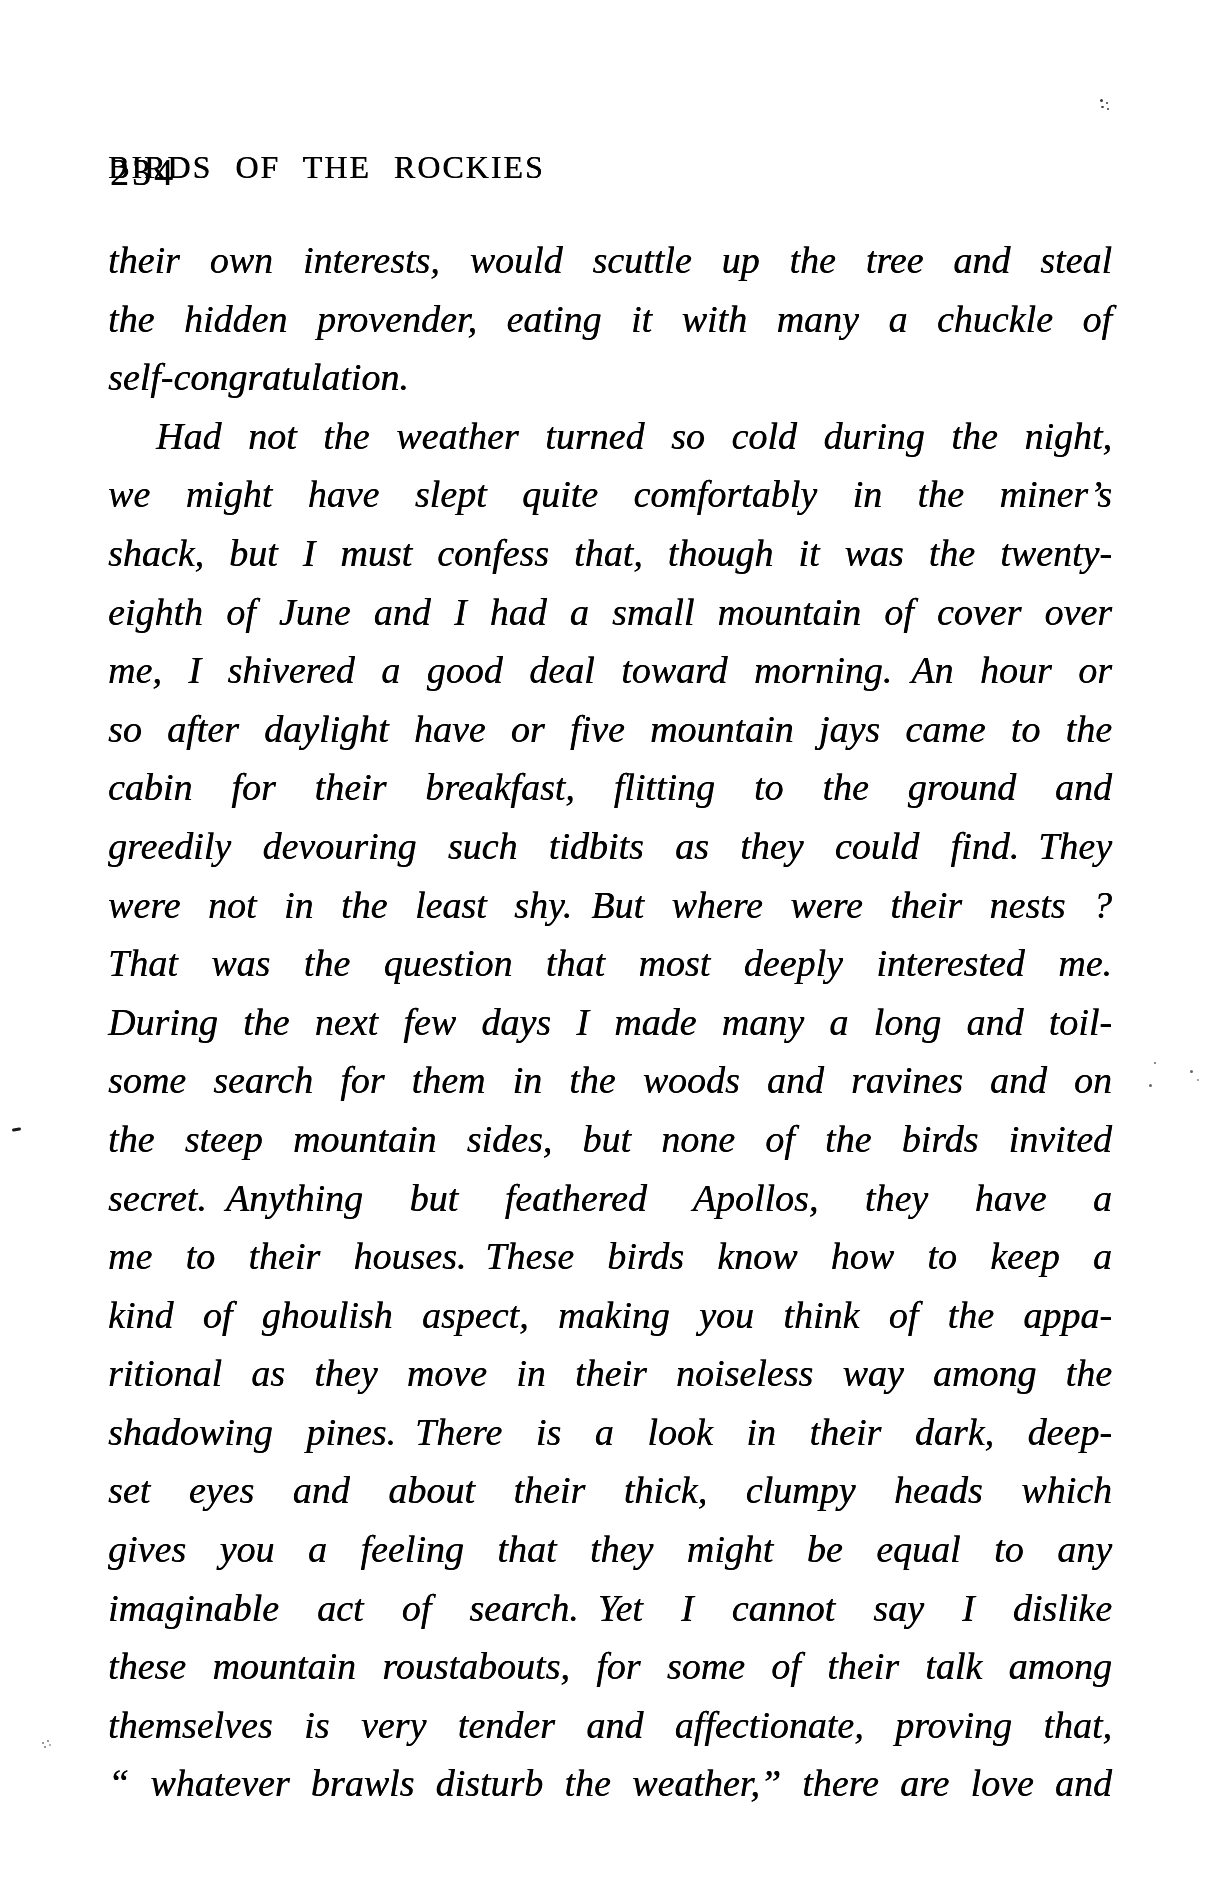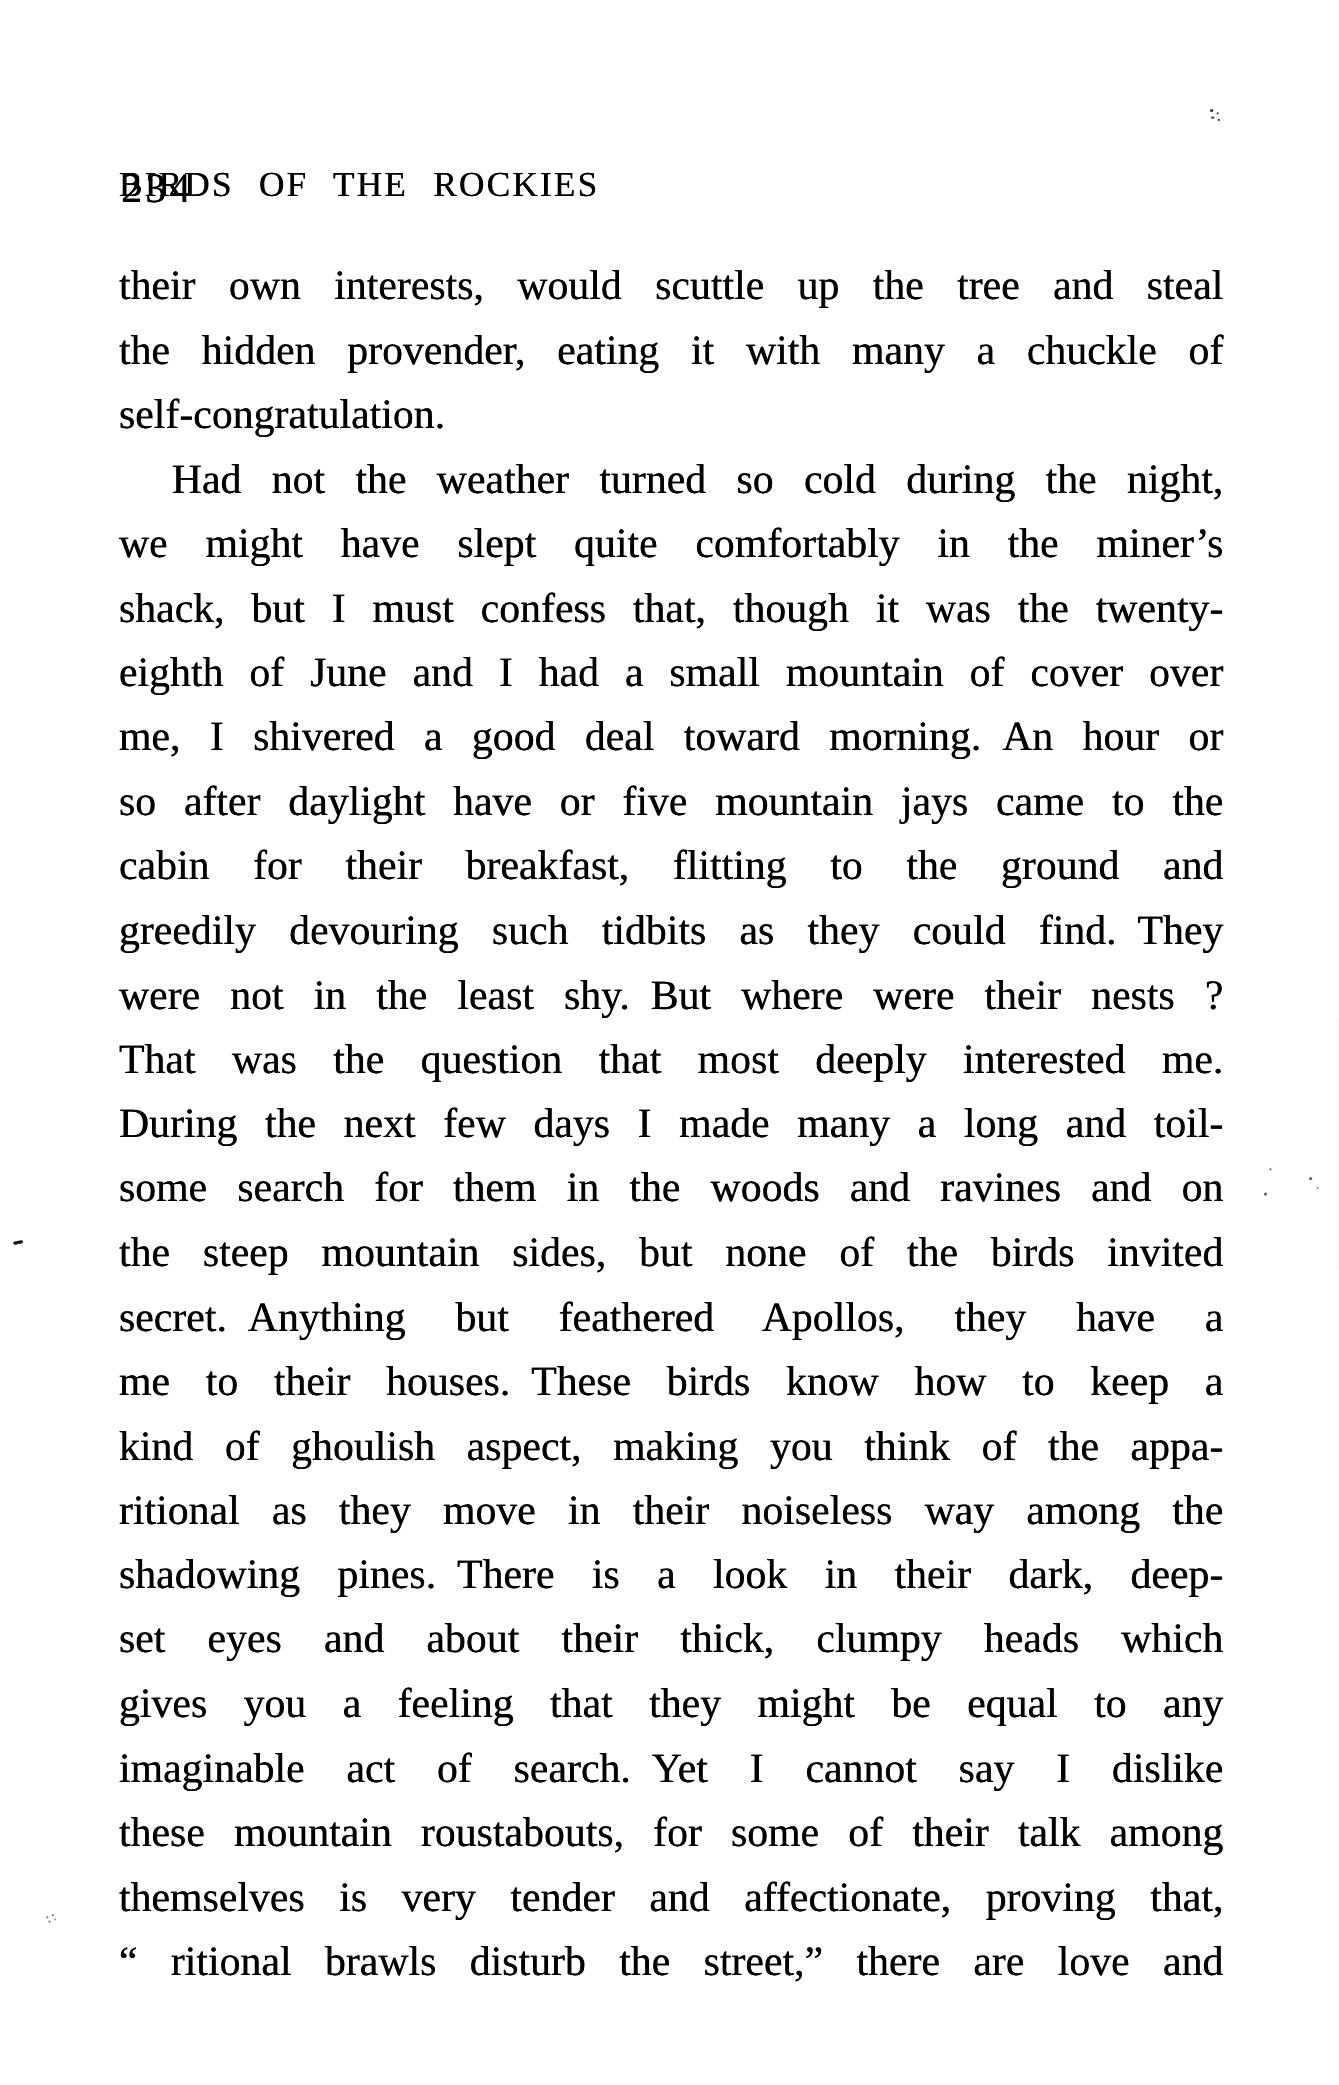--- a/index.html
+++ b/index.html
@@ -33,20 +33,21 @@
     font-size: 32px;
     letter-spacing: 2px;
     word-spacing: 13px;
     text-shadow: 0.4px 0 currentColor;
   }
   .textblock {
     position: absolute;
     top: 231px;
     left: 108px;
     width: 1004px;
+    font-style: italic;
   }
   .line {
     font-size: 38px;
     line-height: 58.6px;
     text-align: justify;
     text-align-last: justify;
     text-shadow: 0.35px 0 currentColor;
   }
   .line.pend { text-align-last: left; }
   .line.indent { text-indent: 48px; }
@@ -87,21 +88,21 @@
     <div class="line">secret. Anything but feathered Apollos, they have a</div>
     <div class="line">me to their houses. These birds know how to keep a</div>
     <div class="line">kind of ghoulish aspect, making you think of the appa-</div>
     <div class="line">ritional as they move in their noiseless way among the</div>
     <div class="line">shadowing pines. There is a look in their dark, deep-</div>
     <div class="line">set eyes and about their thick, clumpy heads which</div>
     <div class="line">gives you a feeling that they might be equal to any</div>
     <div class="line">imaginable act of search. Yet I cannot say I dislike</div>
     <div class="line">these mountain roustabouts, for some of their talk among</div>
     <div class="line">themselves is very tender and affectionate, proving that,</div>
-    <div class="line">“ ritional brawls disturb the street,” there are love and</div>
+    <div class="line">“ whatever brawls disturb the weather,” there are love and</div>
   </div>
 
   <div class="speck" style="left:1100px; top:99px;  width:3px; height:3px;"></div>
   <div class="speck" style="left:1106px; top:102px; width:2px; height:2px;"></div>
   <div class="speck" style="left:1101px; top:106px; width:3px; height:2px;"></div>
   <div class="speck" style="left:1107px; top:108px; width:2px; height:2px;"></div>
 
   <div class="speck" style="left:1154px; top:1062px; width:2px; height:2px; background:#666;"></div>
   <div class="speck" style="left:1190px; top:1070px; width:3px; height:3px; background:#666;"></div>
   <div class="speck" style="left:1149px; top:1084px; width:3px; height:3px; background:#666;"></div>

